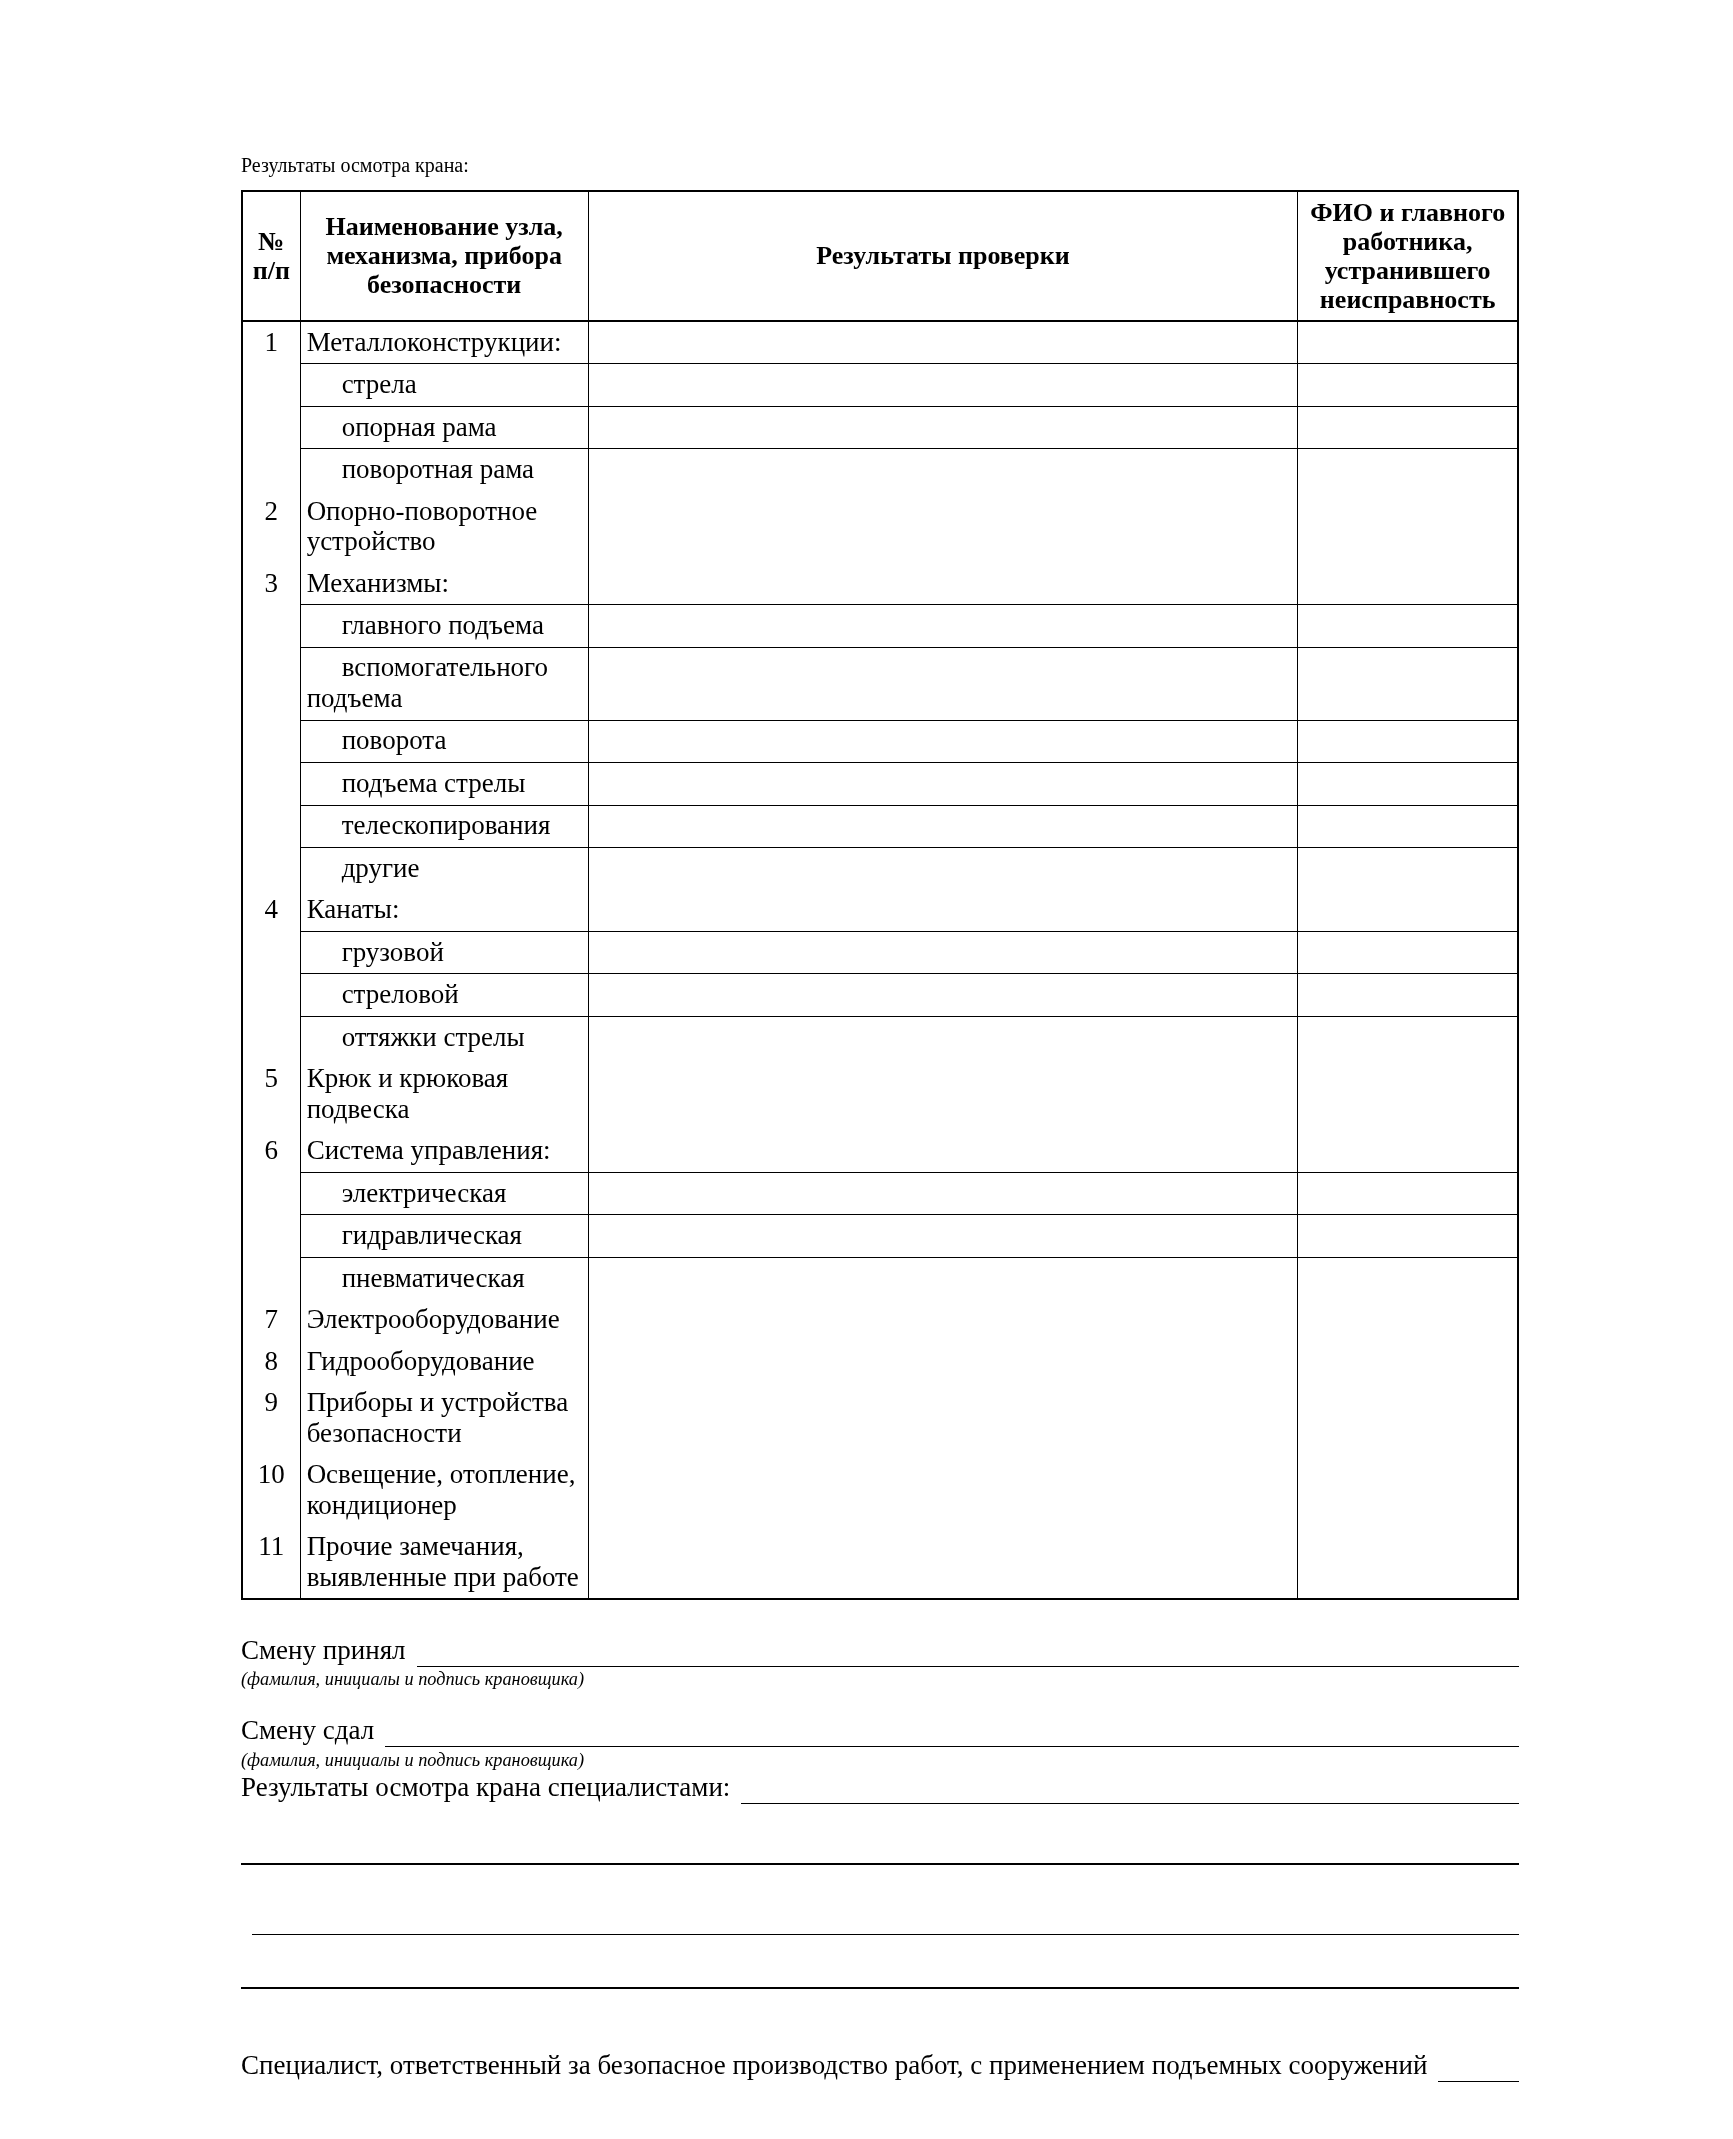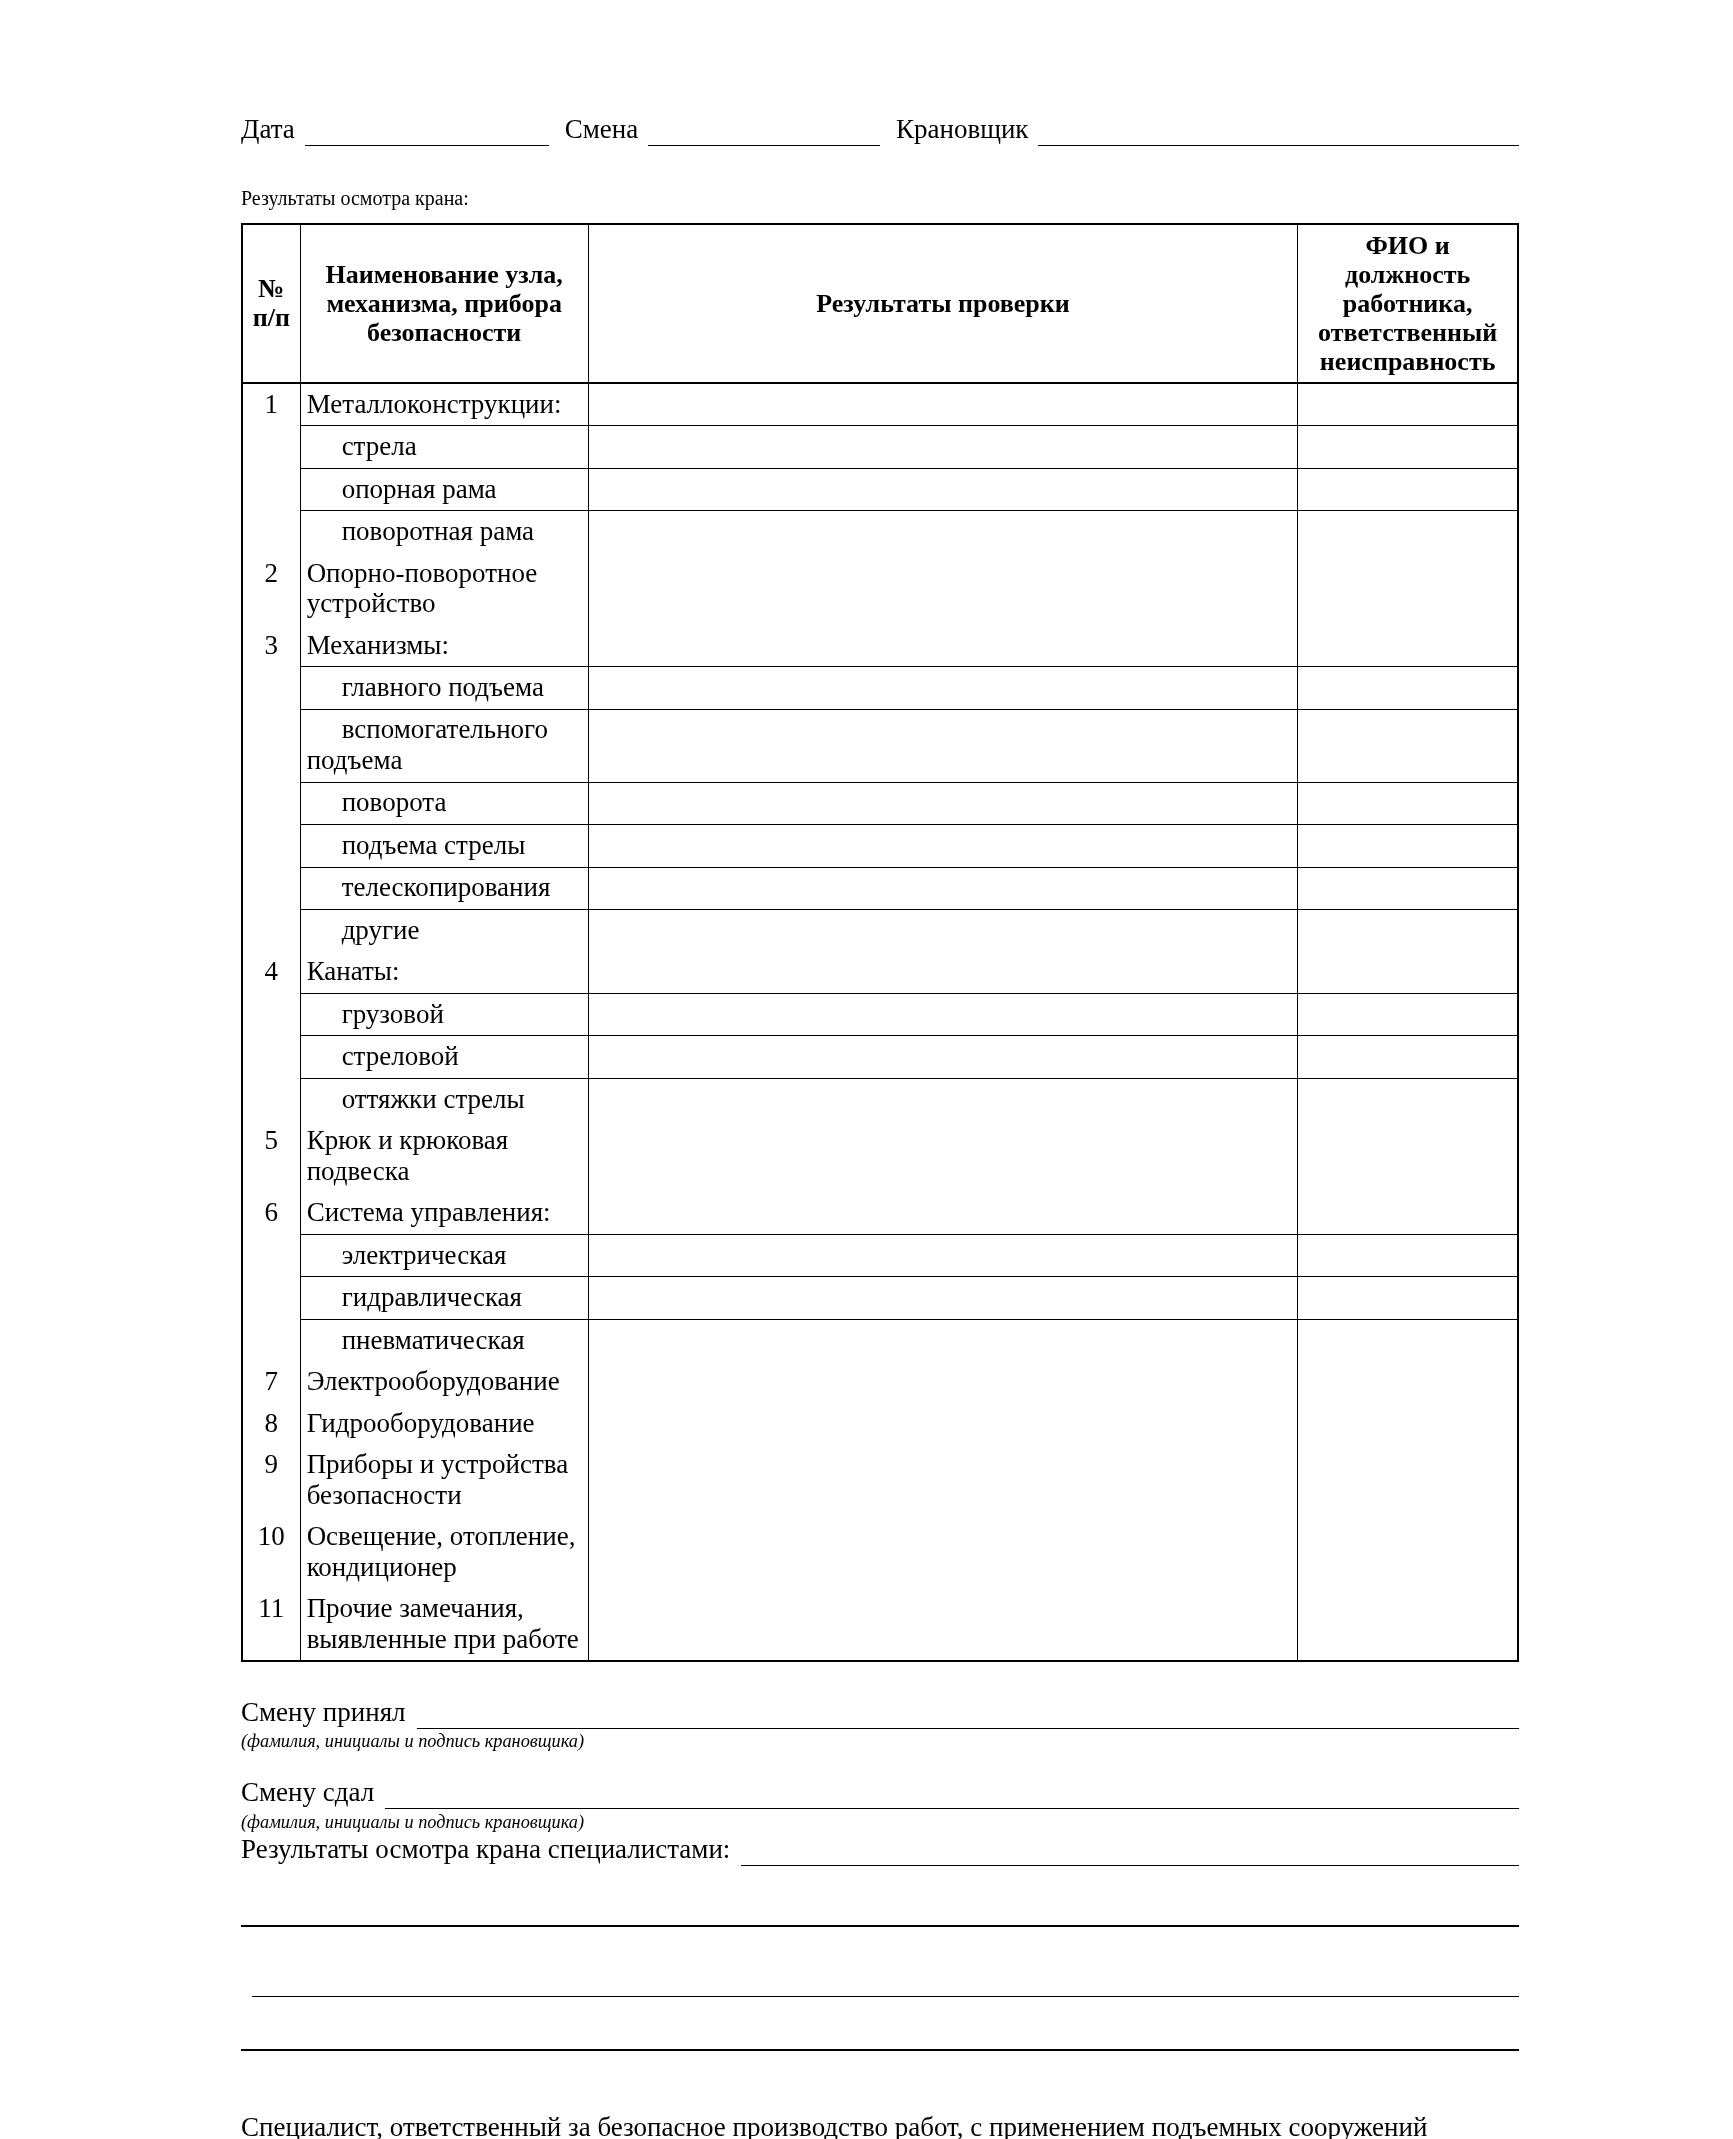--- a/index.html
+++ b/index.html
@@ -44,44 +44,36 @@
   .fl-1 { margin-top: 59px; }
   .fl-2 { margin-top: 52px; }
   .mt-sp1 { margin-top: 39px; }
   .mt-sp2 { margin-top: 60px; }
 </style>
 </head>
 <body>
 
 <div class="page">
 
-  <div class="topline">
-    <span>Дата</span>
-    <span class="uline u1"></span>
-    <span>Смена</span>
-    <span class="uline u2"></span>
-    <span>Крановщик</span>
-    <span class="uline u3"></span>
-  </div>
 
   <div class="section-title">Результаты осмотра крана:</div>
 
   <table class="insp">
     <colgroup>
       <col class="c-num">
         <col class="c-name">
         <col class="c-res">
         <col class="c-fio">
     </colgroup>
     <thead>
       <tr>
         <th>№ п/п</th>
         <th>Наименование узла, механизма, прибора безопасности</th>
         <th>Результаты проверки</th>
-        <th>ФИО и должность работника, ответственный неисправность</th>
+        <th>ФИО и главного работника, устранившего неисправность</th>
       </tr>
     </thead>
     <tbody id="insp-body">
         <tr class="main">
           <td class="num" rowspan="4">1</td>
           <td class="name">Металлоконструкции:</td>
           <td></td>
           <td></td>
         </tr>
         <tr class="sub">

